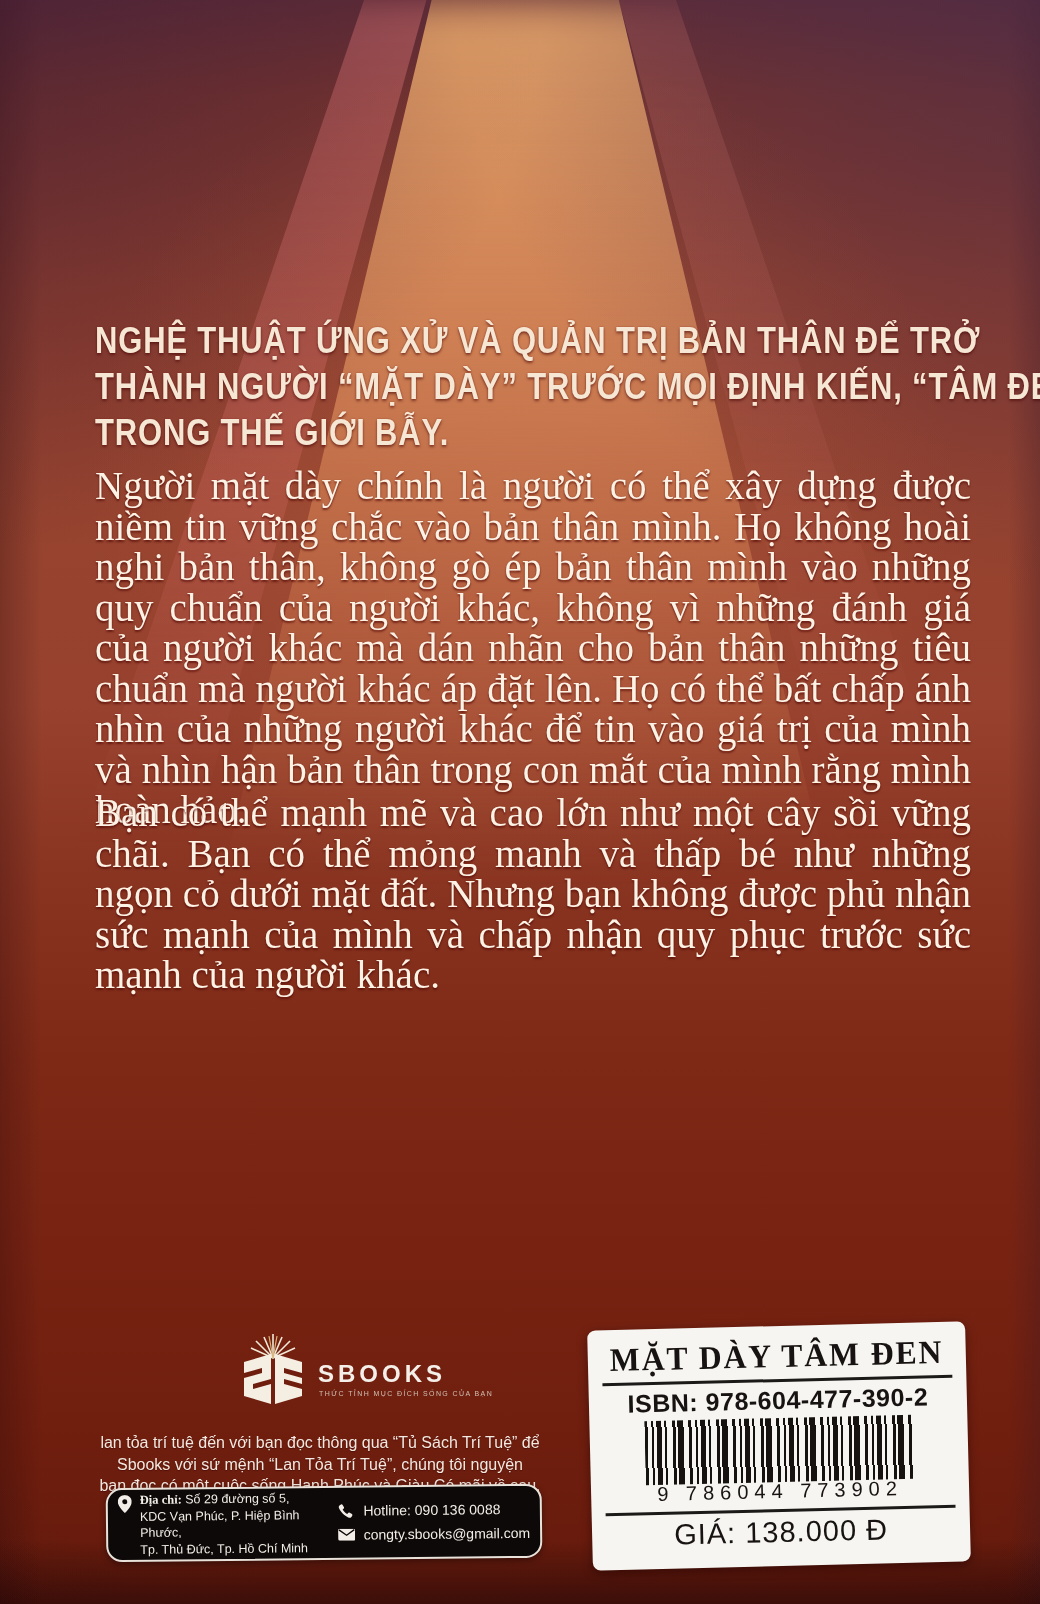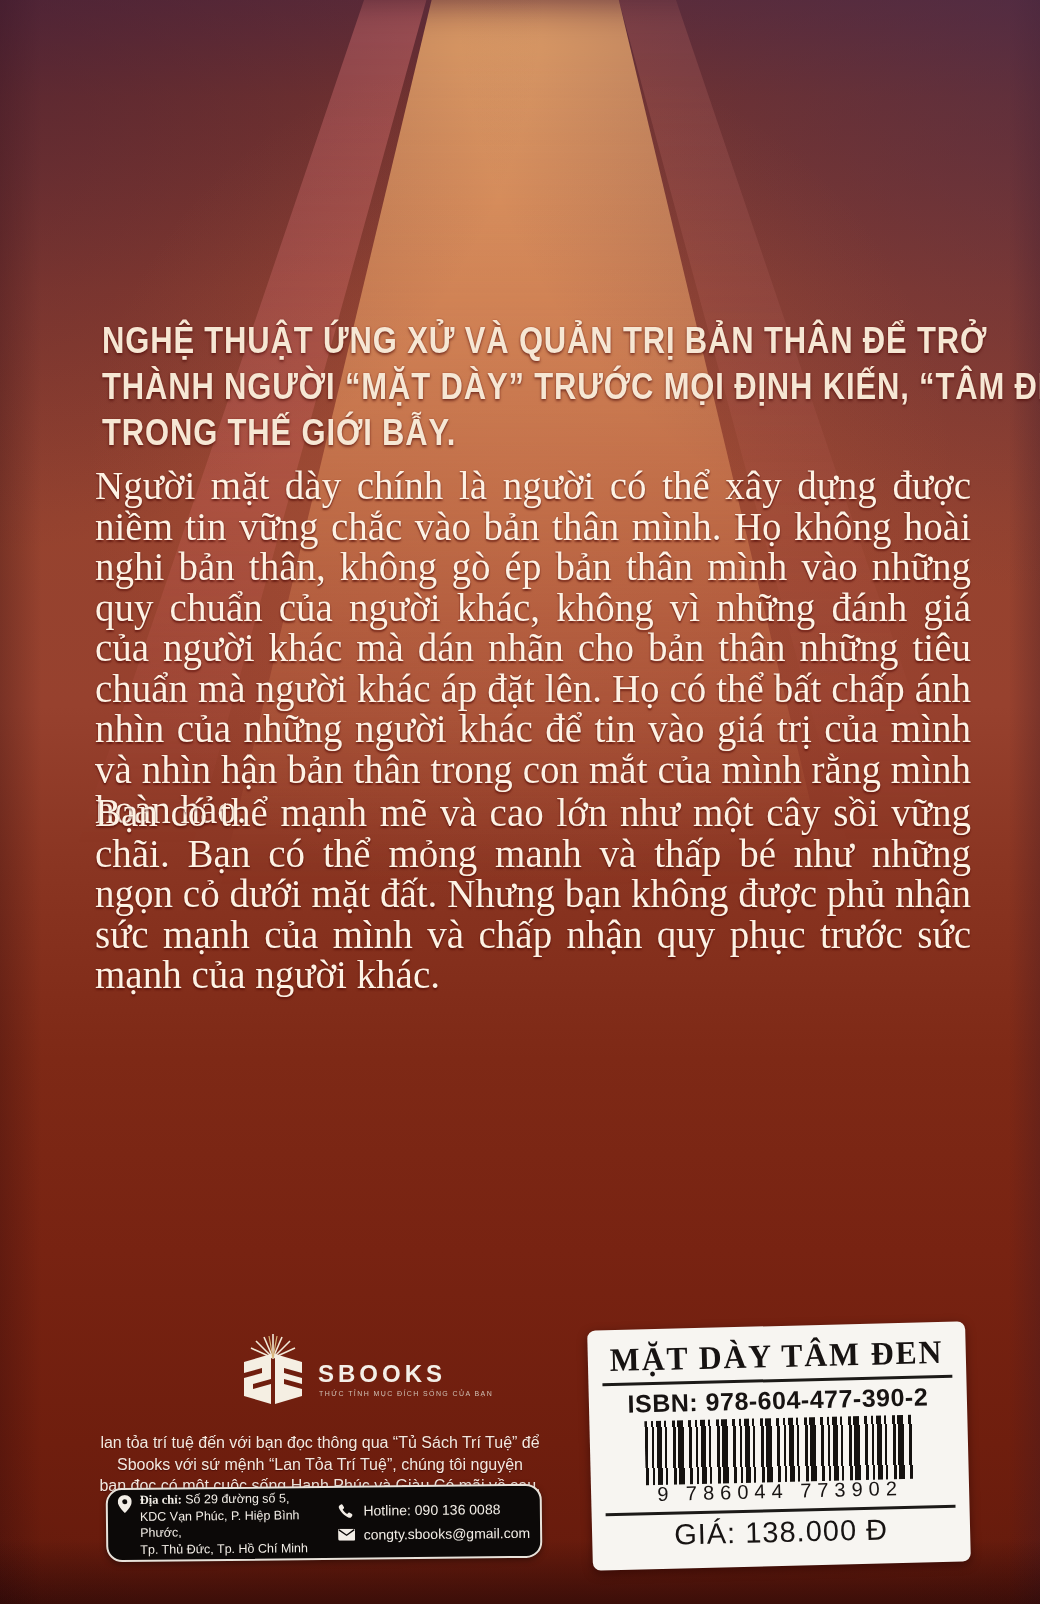--- a/index.html
+++ b/index.html
@@ -27,21 +27,21 @@
     background:linear-gradient(180deg, rgba(236,170,108,0.95) 0%, rgba(228,150,96,0.72) 35%, rgba(214,126,82,0.4) 62%, rgba(200,110,70,0) 88%);
     clip-path:polygon(41.5% 0%, 59.5% 0%, 82% 100%, 19% 100%);}
   .beam-left{position:absolute;inset:0;filter:blur(16px);
     background:linear-gradient(180deg, rgba(226,120,118,0.5) 0%, rgba(220,110,108,0.3) 45%, rgba(210,100,95,0) 85%);
     clip-path:polygon(35% 0%, 41% 0%, 15% 100%, 3% 100%);}
   .beam-right{position:absolute;inset:0;filter:blur(18px);
     background:linear-gradient(180deg, rgba(200,110,100,0.35) 0%, rgba(195,100,90,0.18) 45%, rgba(190,95,85,0) 85%);
     clip-path:polygon(59.5% 0%, 65% 0%, 97% 100%, 85% 100%);}
 
   
-  .headline{position:absolute;left:102px;top:318px;width:872px;color:#f6e7d4;
+  .headline{position:absolute;left:95px;top:318px;width:872px;color:#f6e7d4;
     text-shadow:0 2px 3px rgba(70,5,5,0.55), 0 0 2px rgba(120,20,10,0.4);}
   .headline .hl-line{
     font-family:"Liberation Sans",sans-serif;font-weight:bold;
     font-size:36px;line-height:46px;letter-spacing:1px;white-space:nowrap;
     transform:scaleX(0.86);transform-origin:left center;width:1014px;
     text-align:justify;text-align-last:justify;}
   .headline .hl-line.last{text-align-last:left;}
 
   
   .body-par{position:absolute;left:95px;width:876px;color:#fdf2e4;

